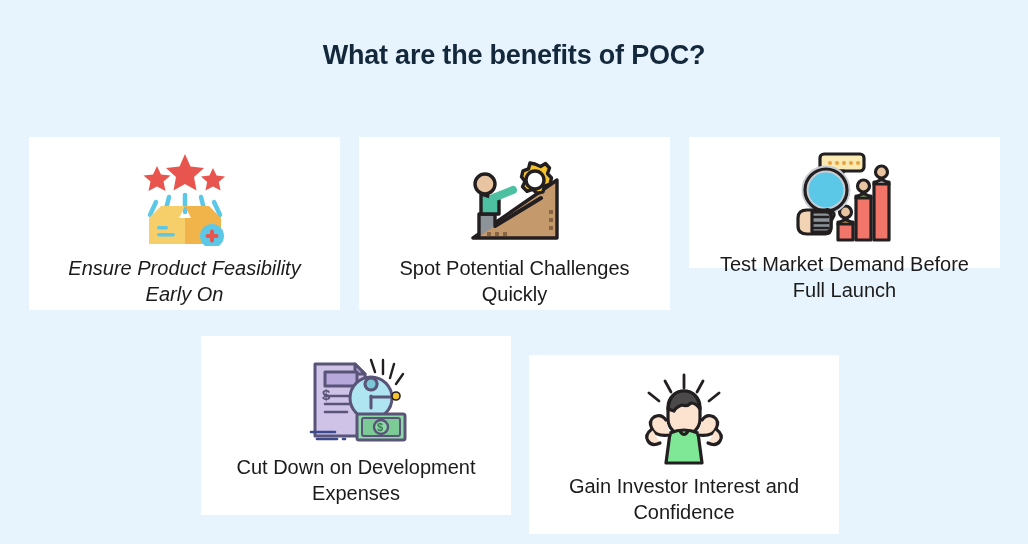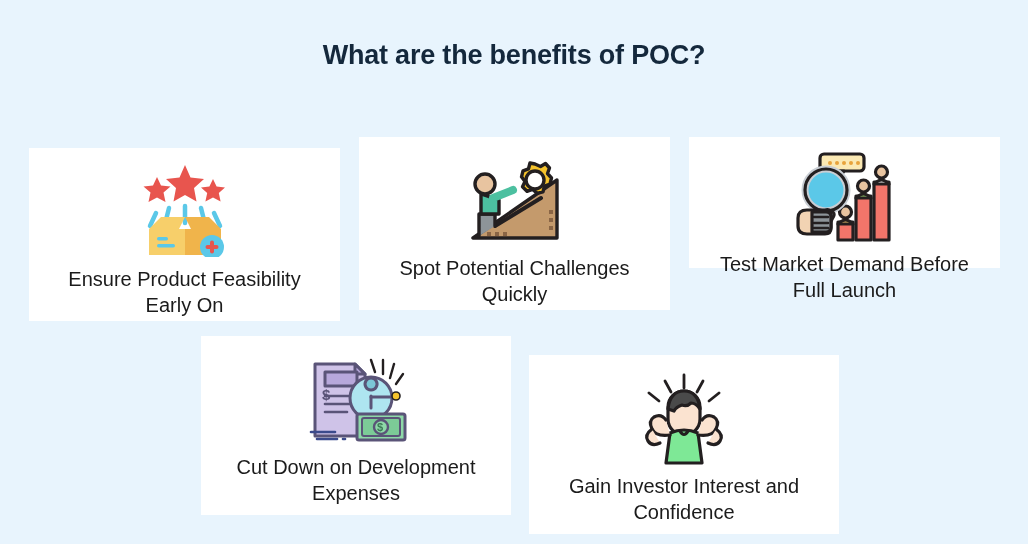--- a/index.html
+++ b/index.html
@@ -46,21 +46,21 @@
   }
   .card .card-label {
     font-size: 20px;
     line-height: 26px;
     color: #1b1b1b;
     text-align: center;
     width: 268px;
     white-space: pre-line;
   }
   
-  #card-0 { left: 29px;  top: 148px; width: 311px; height: 173px; }
+  #card-0 { left: 29px;  top: 137px; width: 311px; height: 173px; font-style: italic; }
   #card-1 { left: 359px; top: 137px; width: 311px; height: 173px; }
   #card-2 { left: 689px; top: 137px; width: 311px; height: 131px; }
   
   #card-3 { left: 201px; top: 336px; width: 310px; height: 179px; }
   #card-4 { left: 529px; top: 355px; width: 310px; height: 179px; }
 
   #card-0 .icon-wrap, #card-1 .icon-wrap, #card-2 .icon-wrap { margin-top: 11px; }
   #card-3 .icon-wrap, #card-4 .icon-wrap { margin-top: 14px; }
   #card-0 .card-label, #card-1 .card-label, #card-2 .card-label { margin-top: 7px; }
   #card-3 .card-label, #card-4 .card-label { margin-top: 4px; }

